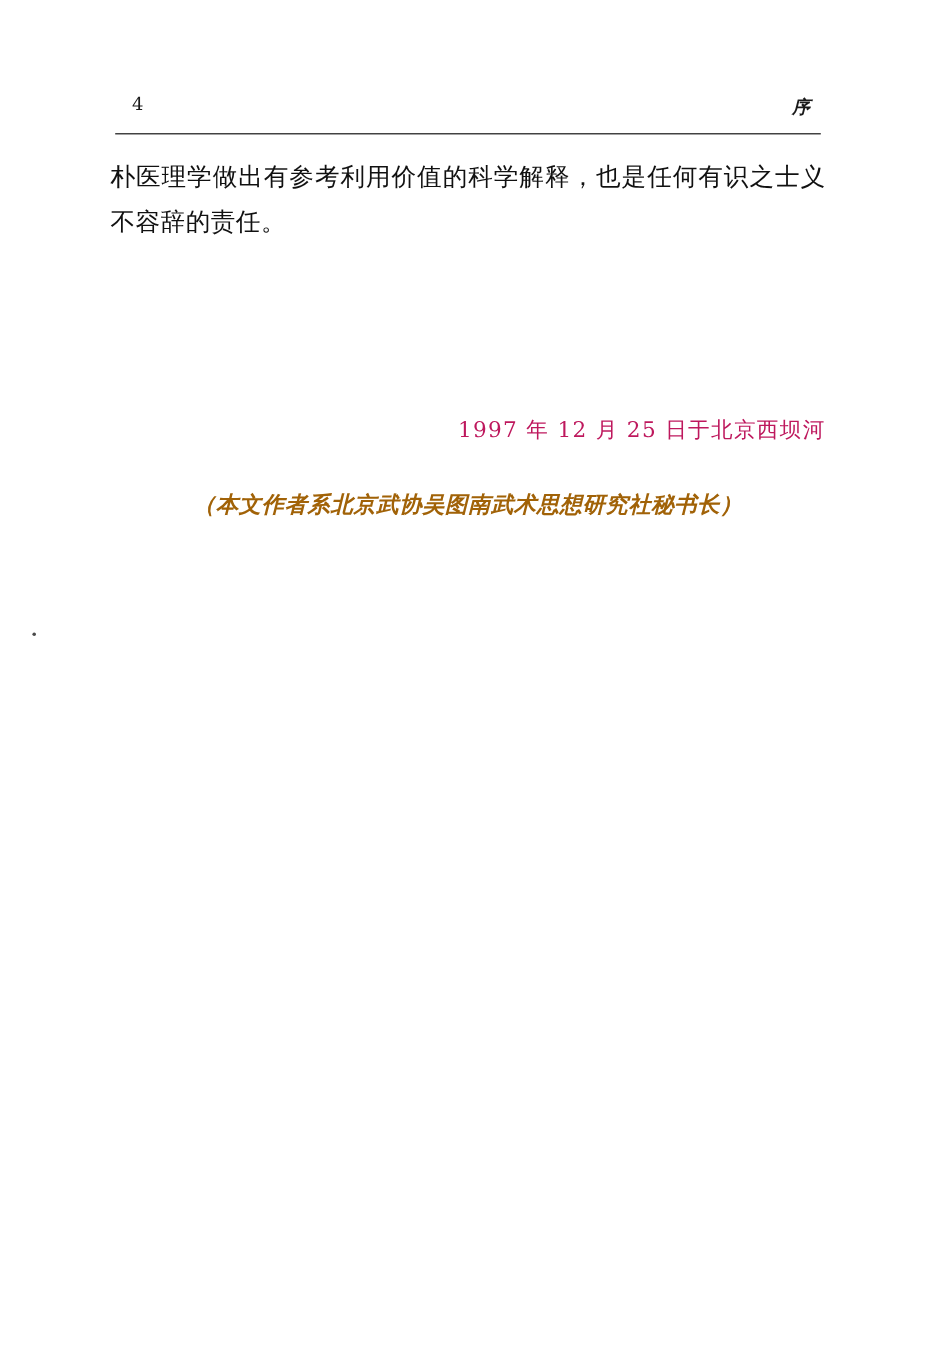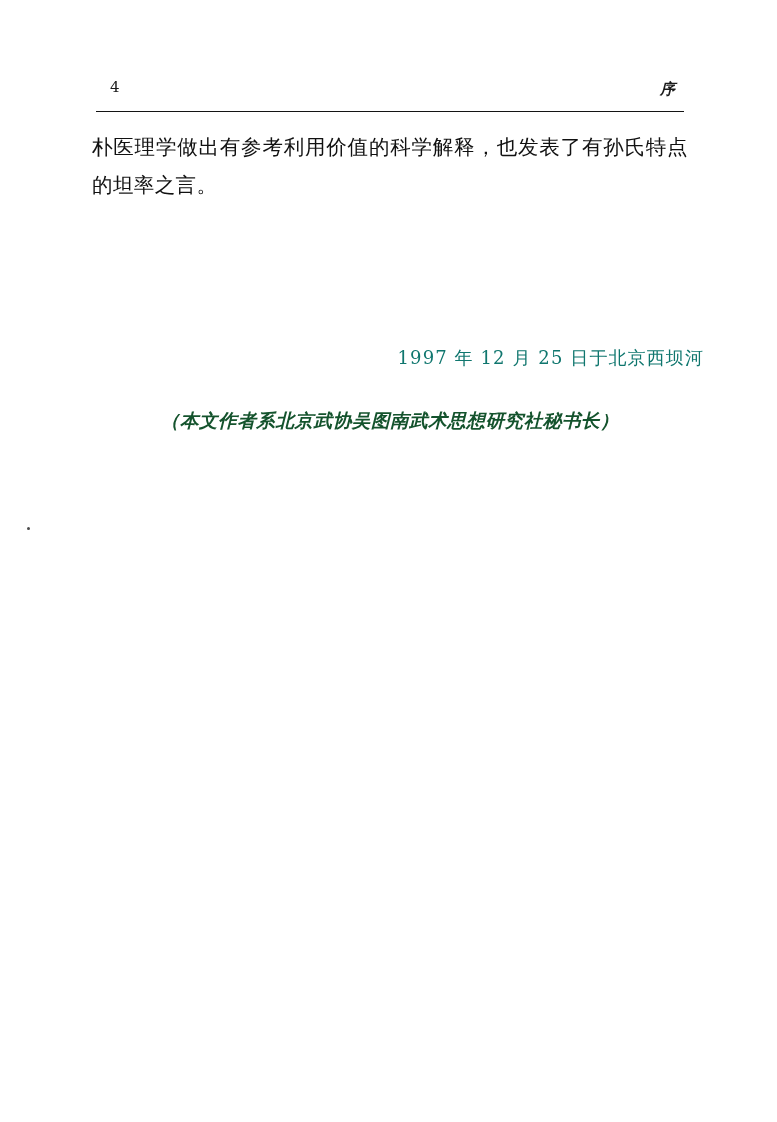--- a/index.html
+++ b/index.html
@@ -79,43 +79,43 @@
   .para + .para {
     margin-top: 6px;
   }
   .indent {
     text-indent: 2.1em;
   }
 
   
   .dateline {
     position: absolute;
-    left: 108px;
+    left: 92px;
     top: 346px;
     width: 596px;
     text-align: right;
     padding-right: 42px;
     font-size: 18px;
     letter-spacing: 1.1px;
-    color: #0f766e;
+    color: #be185d;
     font-family: "DejaVu Serif", "Liberation Serif", serif;
   }
 
   
   .note {
     position: absolute;
     left: 92px;
     top: 408px;
     width: 596px;
     text-align: center;
     font-size: 18.5px;
     font-weight: bold;
     font-style: italic;
     letter-spacing: 0.6px;
-    color: #14532d;
+    color: #a16207;
     font-family: "DejaVu Sans", sans-serif;
   }
 
   
   .speck {
     position: absolute;
     left: 27px;
     top: 527px;
     width: 3px;
     height: 3px;
@@ -128,21 +128,21 @@
 
 <div class="page">
 
   <div class="header">
     <span class="folio">4</span>
     <span class="head-title">序</span>
     <div class="rule"></div>
   </div>
 
   <div class="body-text">
-    <p class="para">朴医理学做出有参考利用价值的科学解释，也发表了有孙氏特点的坦率之言。</p>
+    <p class="para">朴医理学做出有参考利用价值的科学解释，也是任何有识之士义不容辞的责任。</p>
   </div>
 
   <div class="dateline">1997 年 12 月 25 日于北京西坝河</div>
 
   <div class="note">（本文作者系北京武协吴图南武术思想研究社秘书长）</div>
 
   <div class="speck"></div>
 
 </div>
 

